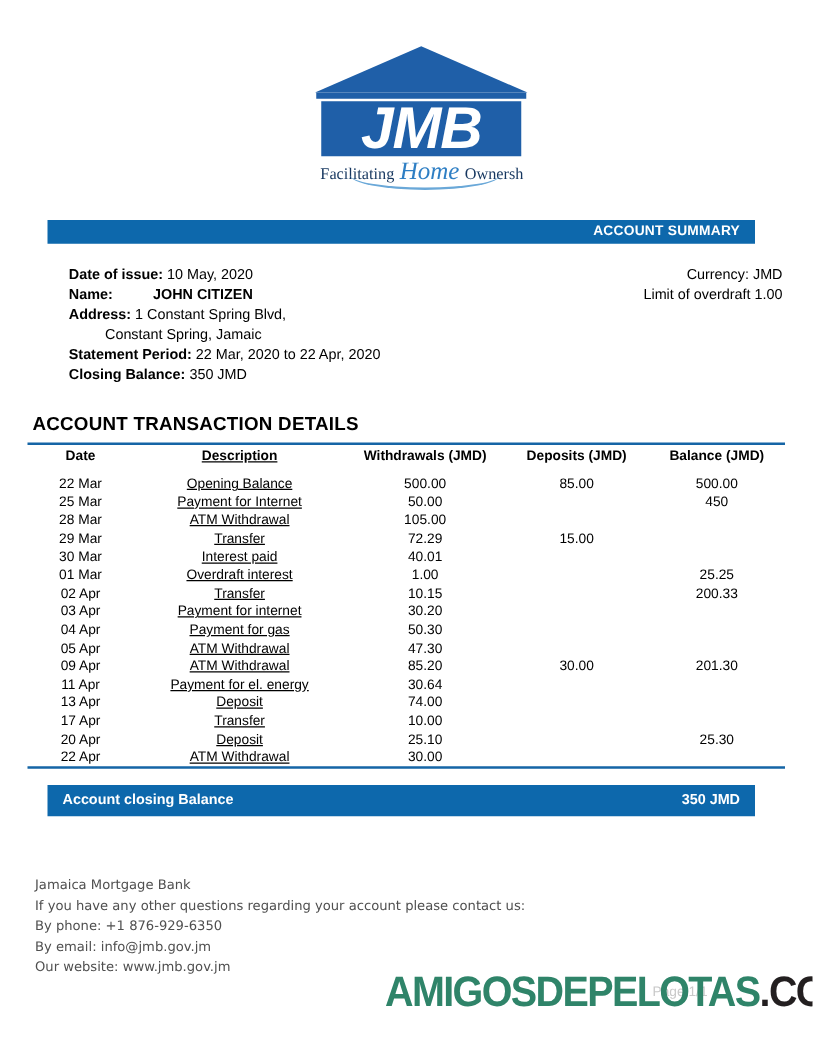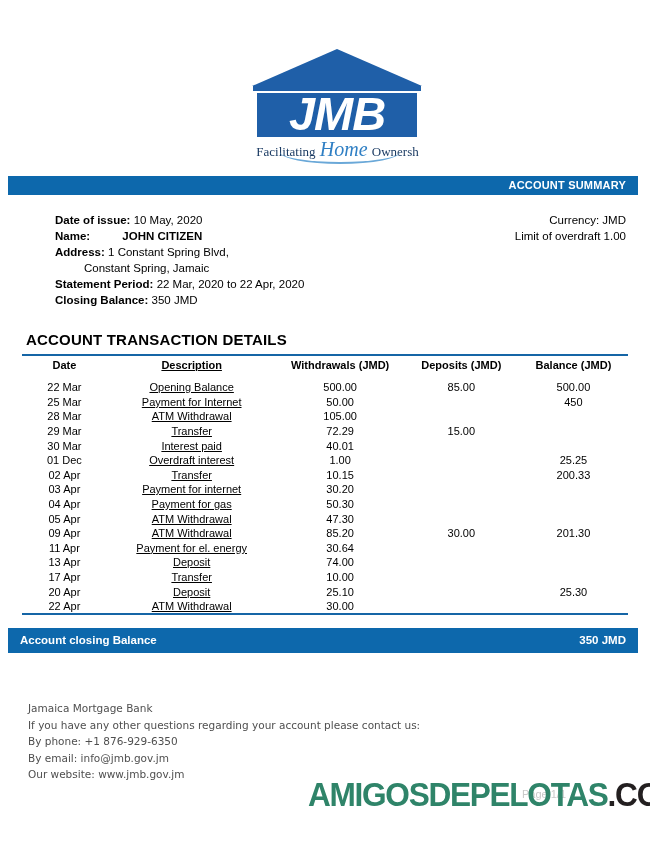--- a/index.html
+++ b/index.html
@@ -21,21 +21,21 @@
     position: absolute;
     left: 0;
     top: 30px;
     width: 650px;
     height: 120px;
   }
   .logo-inner {
     position: relative;
     width: 170px;
     height: 118px;
-    margin: 12px auto;
+    margin: 0 auto;
     margin-left: 252px;
     text-decoration: underline;
   }
   .roof {
     position: absolute;
     left: 0;
     top: 7px;
     width: 0;
     height: 0;
     border-left: 85px solid transparent;
@@ -97,22 +97,22 @@
     top: 110px;
     width: 120px;
     height: 10px;
     border-bottom: 2px solid #6aa8d8;
     border-radius: 0 0 50% 50% / 0 0 100% 100%;
   }
 
   
   .bar {
     position: absolute;
-    left: 8px;
-    width: 630px;
+    left: 38px;
+    width: 566px;
     background: #0d68ac;
     color: #ffffff;
     font-weight: bold;
     box-sizing: border-box;
   }
   .bar-summary {
     top: 176px;
     height: 19px;
     line-height: 19px;
     font-size: 11px;
@@ -330,21 +330,21 @@
         <td class="c-bal"></td>
       </tr>
       <tr>
         <td class="c-date">30 Mar</td>
         <td class="c-desc">Interest paid</td>
         <td class="c-with">40.01</td>
         <td class="c-dep"></td>
         <td class="c-bal"></td>
       </tr>
       <tr>
-        <td class="c-date">01 Dec</td>
+        <td class="c-date">01 Mar</td>
         <td class="c-desc">Overdraft interest</td>
         <td class="c-with">1.00</td>
         <td class="c-dep"></td>
         <td class="c-bal">25.25</td>
       </tr>
       <tr>
         <td class="c-date">02 Apr</td>
         <td class="c-desc">Transfer</td>
         <td class="c-with">10.15</td>
         <td class="c-dep"></td>

